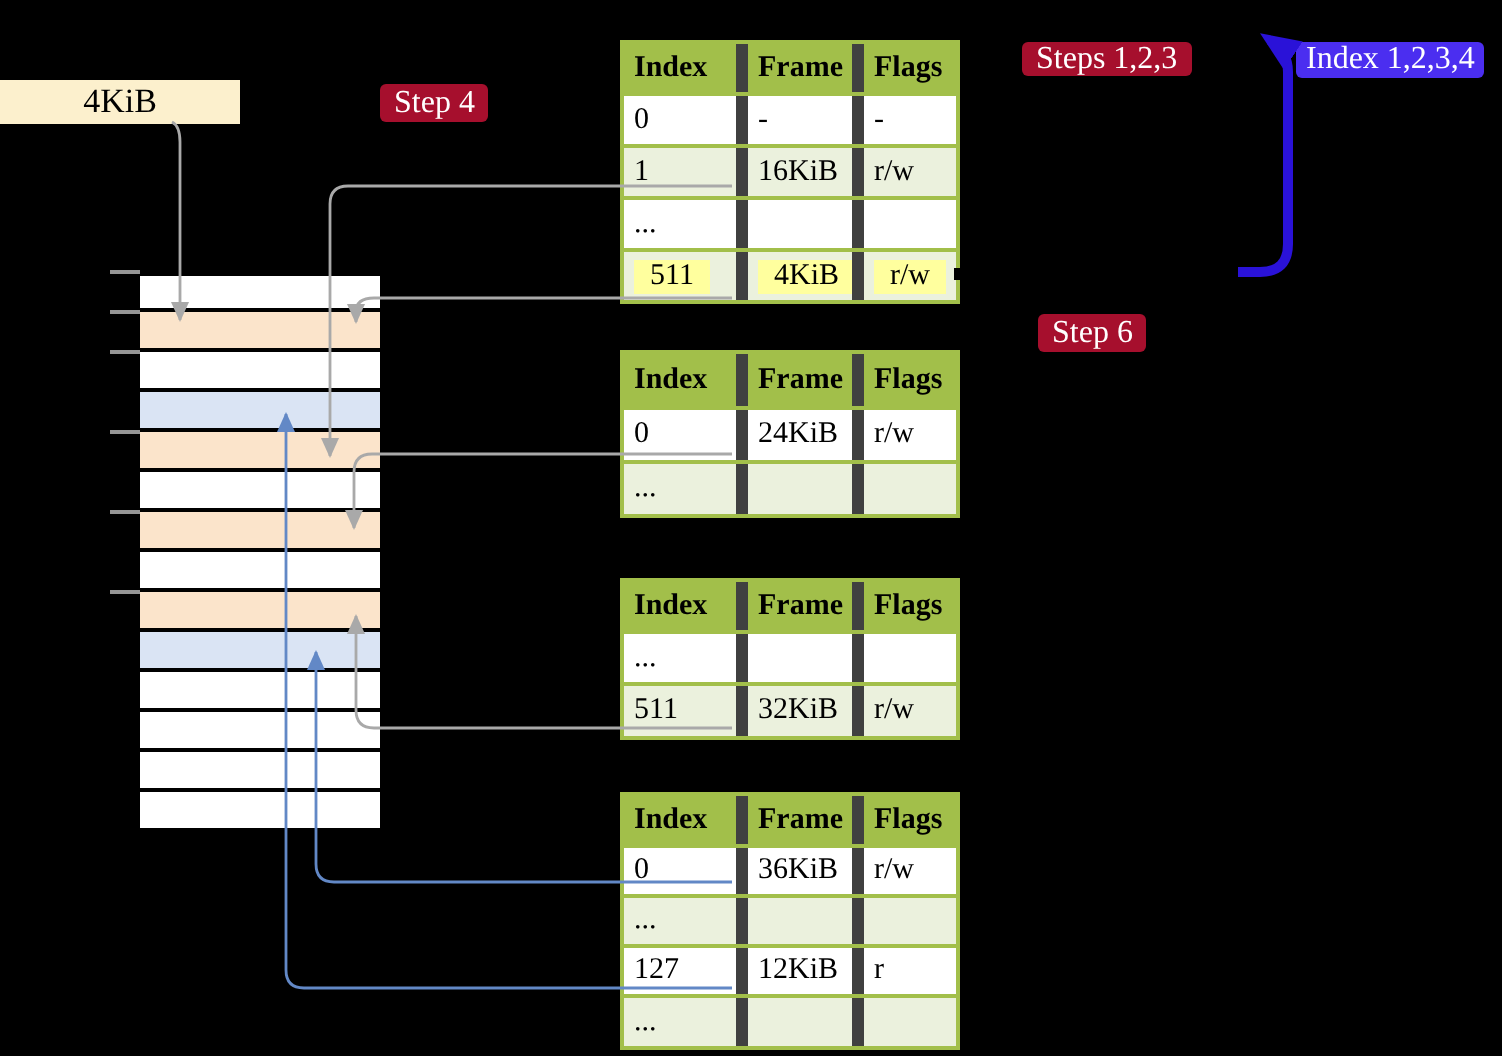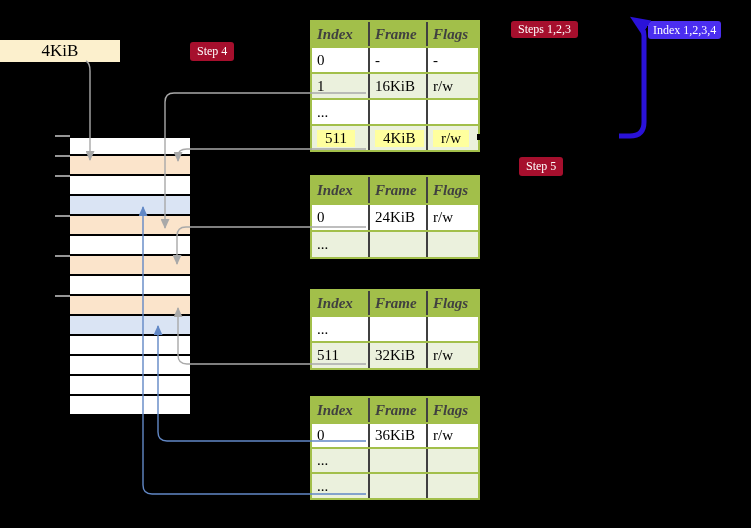--- a/index.html
+++ b/index.html
@@ -15,21 +15,21 @@
   }
   
   .frame-box{
     position:absolute;left:0;top:40px;width:120px;height:22px;
     background:var(--cream);
     color:#000;font-size:17px;line-height:22px;text-align:center;
   }
   
   .badge{
     position:absolute;
-    color:#fff;font-size:12px;line-height:19px;
+    color:#fff;font-size:16px;line-height:19px;
     padding:0 7px;border-radius:3px;white-space:nowrap;
   }
   .badge.red{background:var(--badge-red);}
   .badge.blue{background:var(--badge-blue);}
   #badge-step0{left:190px;top:42px;}
   #badge-steps123{left:511px;top:21px;line-height:17px;}
   #badge-steps1234{left:648px;top:21px;line-height:18px;padding:0 5px;}
   #badge-step4{left:519px;top:157px;}
   
   .mem{
@@ -58,22 +58,22 @@
   }
   .thead{background:var(--table-header-bg);}
   .trow{border-top:2px solid var(--table-border);background:#fff;}
   .trow.alt{background:var(--table-row-alt);}
   .th,.td{
     display:flex;align-items:center;
     padding-left:5px;box-sizing:border-box;
     font-size:15px;color:#000;
     overflow:hidden;white-space:nowrap;
   }
-  .th{color:#404040;font-weight:bold;font-style:italic;}
-  .th:nth-child(n+2),.td:nth-child(n+2){border-left:2px solid #404040;}
+  .th{color:#000000;font-weight:bold;}
+  .th:nth-child(n+2),.td:nth-child(n+2){border-left:6px solid #404040;}
   .hl{background:var(--highlight-yellow);padding:0 8px;}
   
   #arrows{
     position:absolute;left:0;top:0;
     pointer-events:none;
   }
   .arrow-gray{stroke:var(--gray-arrow);stroke-width:1.4;fill:none;}
   .arrow-thin-blue{stroke:var(--thin-blue-arrow);stroke-width:1.4;fill:none;}
   .arrow-thick-blue{stroke:var(--thick-blue-arrow);stroke-width:5;fill:none;}
   .mk-gray{fill:var(--gray-arrow);}
@@ -83,21 +83,21 @@
 </head>
 <body>
 
 <div id="canvas">
 
   <div class="frame-box">4KiB</div>
 
   <div class="badge red" id="badge-step0">Step 4</div>
   <div class="badge red" id="badge-steps123">Steps 1,2,3</div>
   <div class="badge blue" id="badge-steps1234">Index 1,2,3,4</div>
-  <div class="badge red" id="badge-step4">Step 5</div>
+  <div class="badge red" id="badge-step4">Step 6</div>
 
   <div class="mem">
     <div class="mem-row" style="background: rgb(255, 255, 255);"></div>
     <div class="mem-row" style="background: rgb(251, 228, 203);"></div>
     <div class="mem-row" style="background: rgb(255, 255, 255);"></div>
     <div class="mem-row" style="background: rgb(218, 228, 244);"></div>
     <div class="mem-row" style="background: rgb(251, 228, 203);"></div>
     <div class="mem-row" style="background: rgb(255, 255, 255);"></div>
     <div class="mem-row" style="background: rgb(251, 228, 203);"></div>
     <div class="mem-row" style="background: rgb(255, 255, 255);"></div>
@@ -194,20 +194,25 @@
     </div>
     <div class="trow" style="height:25px">
       <div class="td">0</div>
       <div class="td">36KiB</div>
       <div class="td">r/w</div>
     </div>
     <div class="trow alt" style="height:25px">
       <div class="td">...</div>
       <div class="td"></div>
       <div class="td"></div>
+    </div>
+    <div class="trow" style="height:25px">
+      <div class="td">127</div>
+      <div class="td">12KiB</div>
+      <div class="td">r</div>
     </div>
     <div class="trow alt" style="height:26px">
       <div class="td">...</div>
       <div class="td"></div>
       <div class="td"></div>
     </div>
   </div>
 
   <svg id="arrows" width="751" height="528" viewBox="0 0 751 528">
     <defs>

